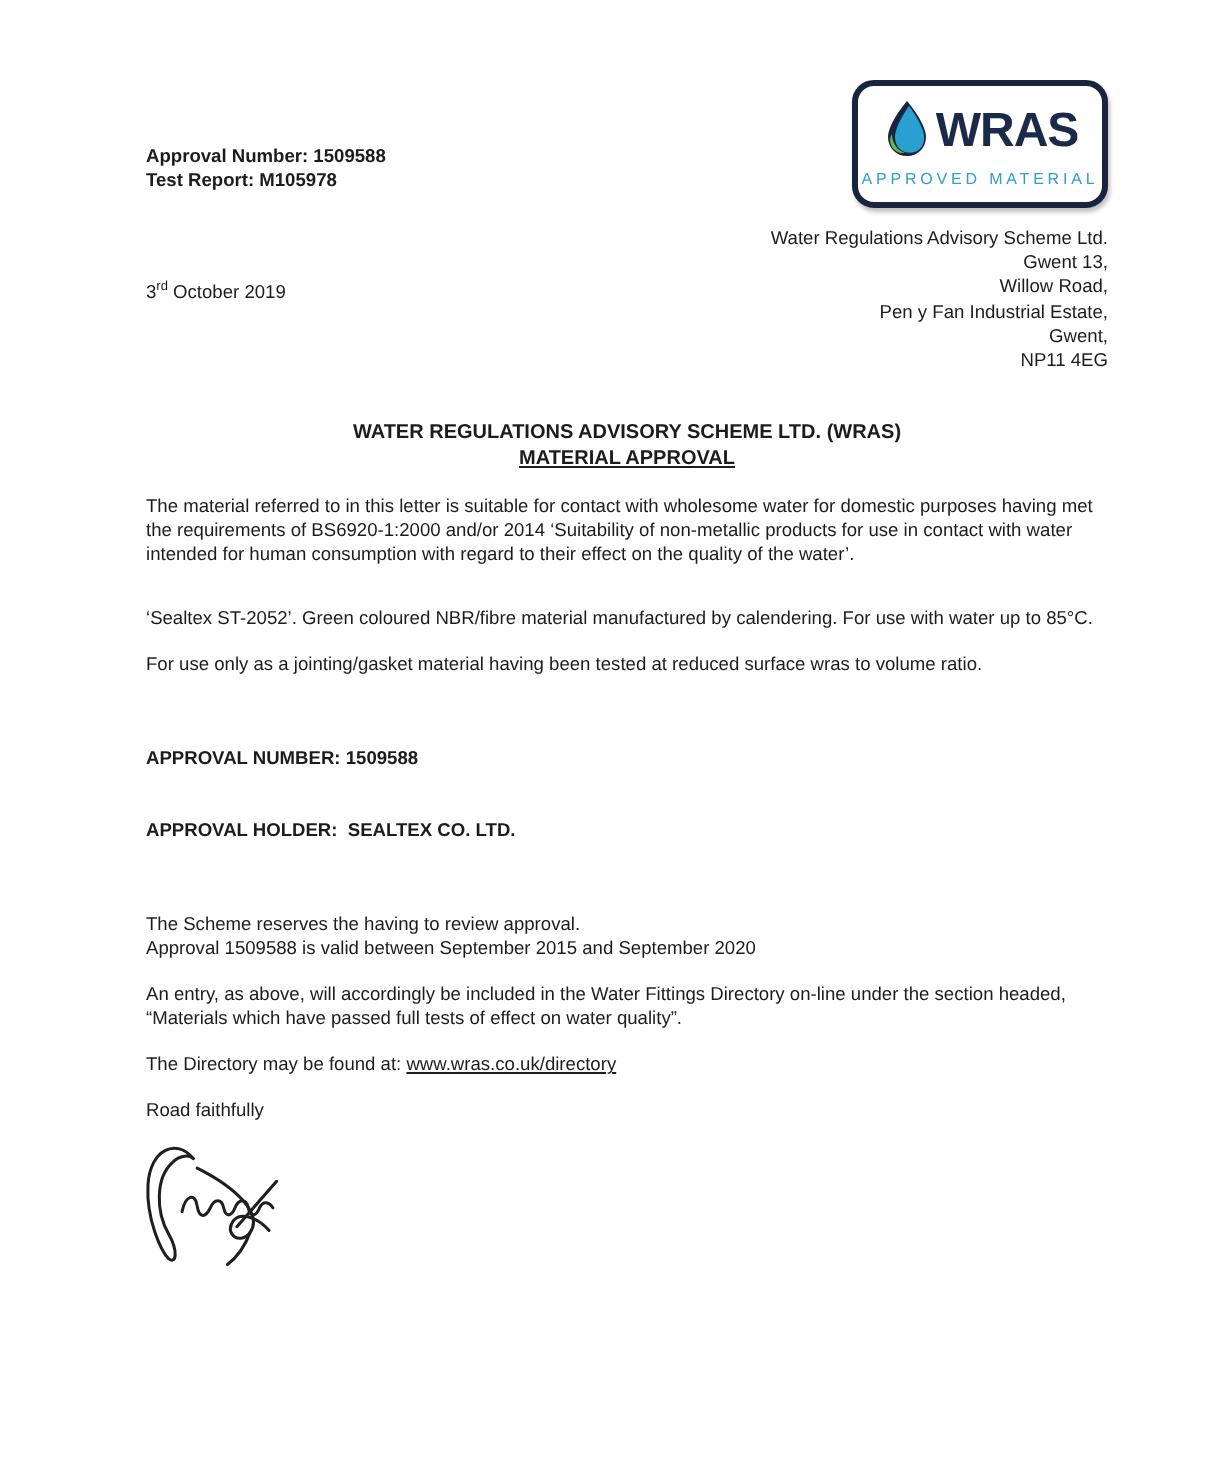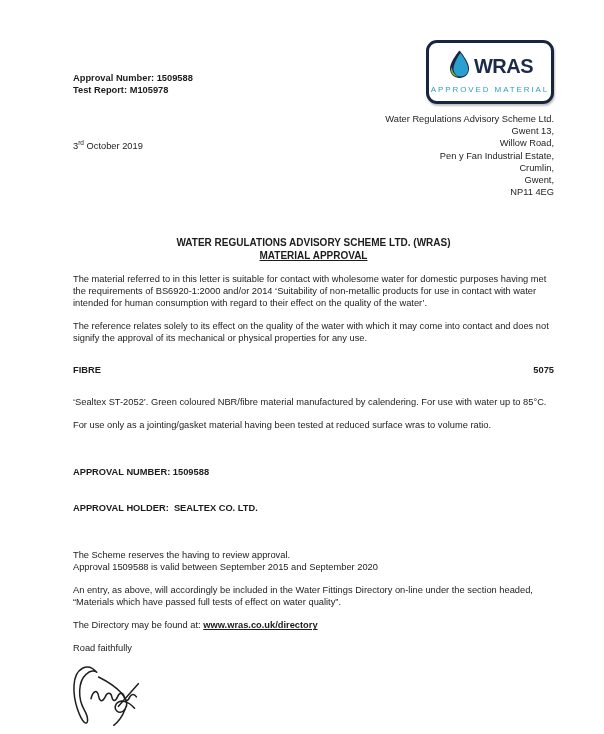--- a/index.html
+++ b/index.html
@@ -32,39 +32,39 @@
     width: 128px; height: 64px;
     border: 3px solid #17253f;
     border-radius: 11px;
     background: #ffffff;
     display: flex; flex-direction: column;
     align-items: center; justify-content: center;
     box-shadow: 1px 2px 2px rgba(0,0,0,0.25);
   }
   .logo-row { display: flex; align-items: center; }
   .logo-brand {
-    font-weight: bold; font-size: 20px; letter-spacing: -0.5px;
+    font-weight: bold; font-size: 24px; letter-spacing: -0.5px;
     color: #1b2a49; line-height: 24px; margin-left: 2px;
   }
   .logo-tagline {
     font-size: 8px; letter-spacing: 1.9px; margin-top: 3px;
     color: #2e9fce; font-weight: 500; line-height: 9px;
   }
   .sender { margin-top: 9px; }
   
-  .title-block { text-align: center; margin-top: 38px; font-weight: bold; font-size: 10px; line-height: 13px; }
+  .title-block { text-align: center; margin-top: 24px; font-weight: bold; font-size: 10px; line-height: 13px; }
   .title-underline { text-decoration: underline; }
   
   .para { margin: 11px 0 0 0; }
   .gap-lg { margin-top: 20px; }
   .material-row { display: flex; justify-content: space-between; font-weight: bold; margin-top: 20px; }
   .bold-block { font-weight: bold; margin-top: 11px; white-space: pre-wrap; }
   .bold-block div { line-height: 12px; }
   .two-line div { line-height: 12px; }
-  .dir-link { font-weight: bold; text-decoration: underline; color: inherit; cursor: pointer; }
+  .dir-link { font-weight: normal; text-decoration: underline; color: inherit; cursor: pointer; }
   
   .signature-wrap { margin: 6px 0 0 -8px; height: 70px; }
   .addr-line, .sig-line { line-height: 12.2px; }
 </style>
 </head>
 <body>
 
 <div class="page">
 
   <div class="header">
@@ -95,39 +95,33 @@
           <span class="logo-brand">WRAS</span>
         </div>
         <div class="logo-tagline">APPROVED MATERIAL</div>
       </div>
 
       <div class="sender">
         <div class="addr-line">Water Regulations Advisory Scheme Ltd.</div>
         <div class="addr-line">Gwent 13,</div>
         <div class="addr-line">Willow Road,</div>
         <div class="addr-line">Pen y Fan Industrial Estate,</div>
-        <div class="addr-line">Crumlin,</div>
         <div class="addr-line">Gwent,</div>
         <div class="addr-line">NP11 4EG</div>
       </div>
     </div>
   </div>
 
   <div class="title-block">
     <div>WATER REGULATIONS ADVISORY SCHEME LTD. (WRAS)</div>
     <div class="title-underline">MATERIAL APPROVAL</div>
   </div>
 
   <p class="para">The material referred to in this letter is suitable for contact with wholesome water for domestic purposes having met the requirements of BS6920-1:2000 and/or 2014 ‘Suitability of non-metallic products for use in contact with water intended for human consumption with regard to their effect on the quality of the water’.</p>
-  <p class="para">The reference relates solely to its effect on the quality of the water with which it may come into contact and does not signify the approval of its mechanical or physical properties for any use.</p>
 
-  <div class="material-row">
-    <span>FIBRE</span>
-    <span>5075</span>
-  </div>
 
   <p class="para gap-lg">‘Sealtex ST-2052’. Green coloured NBR/fibre material manufactured by calendering. For use with water up to 85°C.</p>
   <p class="para">For use only as a jointing/gasket material having been tested at reduced surface wras to volume ratio.</p>
 
   <div class="bold-block">
     <div>APPROVAL NUMBER: 1509588</div>
     <div>APPROVAL HOLDER:  SEALTEX CO. LTD.</div>
   </div>
 
   <div class="para two-line">

